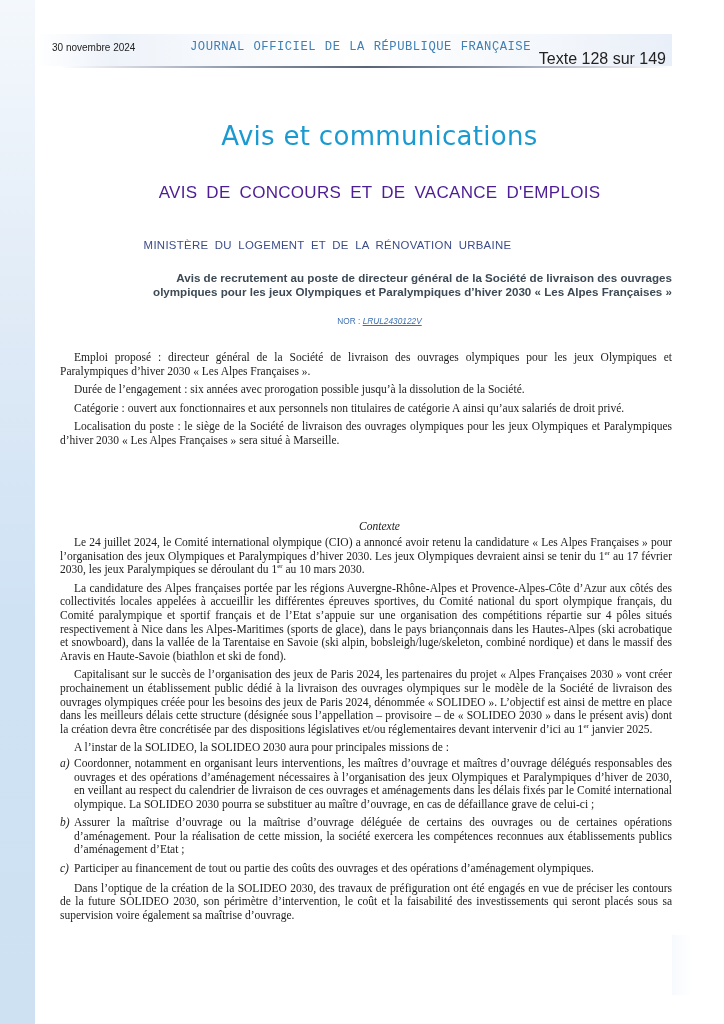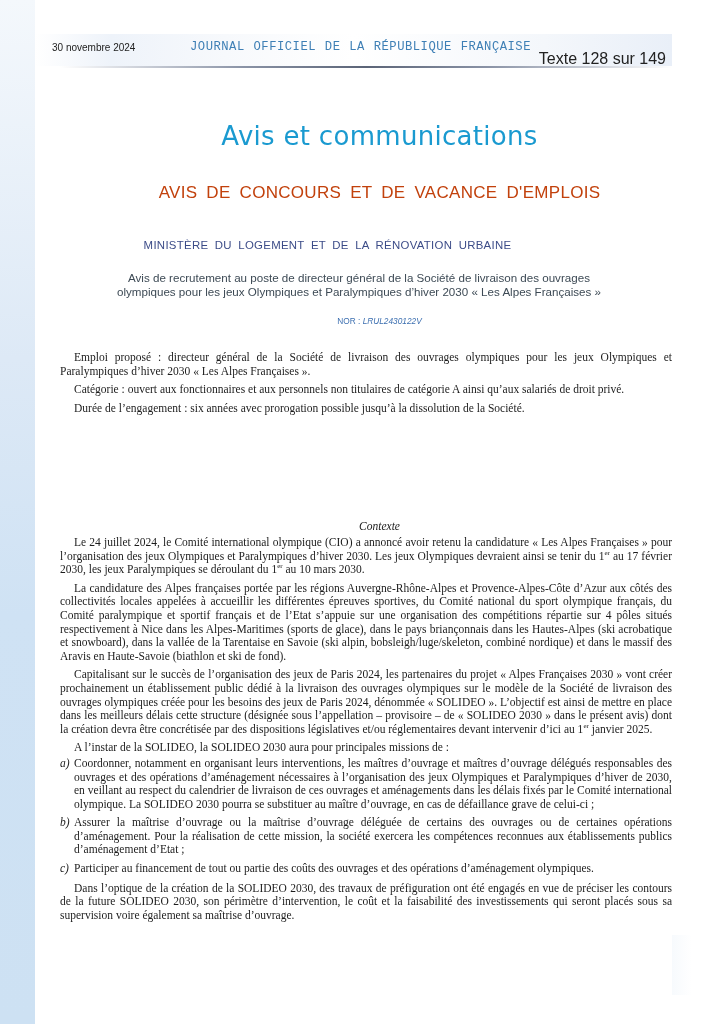--- a/index.html
+++ b/index.html
@@ -32,35 +32,35 @@
   .hdr-texte {
     position: absolute; right: 58px; top: 42px;
     font-family: "Liberation Sans", sans-serif; font-size: 16px; color: #222; margin-top: 8px;
   }
   .section-title {
     position: absolute; left: 35px; width: 689px; top: 121px; text-align: center;
     font-family: "DejaVu Sans", sans-serif; font-size: 26px; color: #1a9ad0; letter-spacing: 0.3px;
   }
   .subsection-title {
     position: absolute; left: 35px; width: 689px; top: 183px; text-align: center;
-    font-family: "Liberation Sans", sans-serif; font-size: 17px; color: #c2410c; word-spacing: 4px; letter-spacing: 0.3px;
+    font-family: "Liberation Sans", sans-serif; font-size: 17px; color: #4c1d95; word-spacing: 4px; letter-spacing: 0.3px;
   }
   .ministry {
     position: absolute; left: 21px; width: 613px; top: 239px; text-align: center;
     font-family: "Liberation Sans", sans-serif; font-size: 11.4px; color: #3c4c88; word-spacing: 3px; letter-spacing: 0.3px;
   }
   .avis-title {
-    position: absolute; left: 53px; width: 612px; top: 271px; text-align: center;
-    font-family: "Liberation Sans", sans-serif; font-weight: normal; font-size: 11.6px; color: #3d4a55; line-height: 14px;
+    position: absolute; left: 60px; width: 612px; top: 271px; text-align: right;
+    font-family: "Liberation Sans", sans-serif; font-weight: bold; font-size: 11.6px; color: #3d4a55; line-height: 14px;
   }
   .nor {
     position: absolute; left: 35px; width: 689px; top: 316px; text-align: center;
     font-family: "Liberation Sans", sans-serif; font-size: 8.3px; color: #3c6fb0;
   }
-  .nor .nor-code { font-style: italic; }
+  .nor .nor-code { font-style: italic; text-decoration: underline; }
   .body-text {
     position: absolute; left: 60px; width: 612px;
     font-size: 11.5px; line-height: 13.6px; text-align: justify; color: #1c1c1c;
   }
   .body-text p { margin: 0 0 5px 0; text-indent: 14px; }
   .blk1 { top: 351px; }
   .contexte {
     position: absolute; left: 35px; width: 689px; top: 512px; text-align: center;
     font-style: italic; font-size: 11.5px; margin-top: 8px;
   }
@@ -94,22 +94,23 @@
   <div>Avis de recrutement au poste de directeur général de la Société de livraison des ouvrages</div>
   <div>olympiques pour les jeux Olympiques et Paralympiques d’hiver 2030 « Les Alpes Françaises »</div>
 </div>
 
 <div class="nor">
   <span>NOR : </span><span class="nor-code">LRUL2430122V</span>
 </div>
 
 <div class="body-text blk1">
   <p>Emploi proposé : directeur général de la Société de livraison des ouvrages olympiques pour les jeux Olympiques et Paralympiques d’hiver 2030 « Les Alpes Françaises ».</p>
+  <p>Durée de l’engagement : six années avec prorogation possible jusqu’à la dissolution de la Société.</p>
   <p>Catégorie : ouvert aux fonctionnaires et aux personnels non titulaires de catégorie A ainsi qu’aux salariés de droit privé.</p>
-  <p>Durée de l’engagement : six années avec prorogation possible jusqu’à la dissolution de la Société.</p>
+  <p>Localisation du poste : le siège de la Société de livraison des ouvrages olympiques pour les jeux Olympiques et Paralympiques d’hiver 2030 « Les Alpes Françaises » sera situé à Marseille.</p>
 </div>
 
 <div class="contexte">Contexte</div>
 
 <div class="body-text blk2">
   <p><span>Le 24 juillet 2024, le Comité international olympique (CIO) a annoncé avoir retenu la candidature « Les Alpes Françaises » pour l’organisation des jeux Olympiques et Paralympiques d’hiver 2030. Les jeux Olympiques devraient ainsi se tenir du 1</span><sup>er</sup><span> au 17 février 2030, les jeux Paralympiques se déroulant du 1</span><sup>er</sup><span> au 10 mars 2030.</span></p>
   <p>La candidature des Alpes françaises portée par les régions Auvergne-Rhône-Alpes et Provence-Alpes-Côte d’Azur aux côtés des collectivités locales appelées à accueillir les différentes épreuves sportives, du Comité national du sport olympique français, du Comité paralympique et sportif français et de l’Etat s’appuie sur une organisation des compétitions répartie sur 4 pôles situés respectivement à Nice dans les Alpes-Maritimes (sports de glace), dans le pays briançonnais dans les Hautes-Alpes (ski acrobatique et snowboard), dans la vallée de la Tarentaise en Savoie (ski alpin, bobsleigh/luge/skeleton, combiné nordique) et dans le massif des Aravis en Haute-Savoie (biathlon et ski de fond).</p>
   <p><span>Capitalisant sur le succès de l’organisation des jeux de Paris 2024, les partenaires du projet « Alpes Françaises 2030 » vont créer prochainement un établissement public dédié à la livraison des ouvrages olympiques sur le modèle de la Société de livraison des ouvrages olympiques créée pour les besoins des jeux de Paris 2024, dénommée « SOLIDEO ». L’objectif est ainsi de mettre en place dans les meilleurs délais cette structure (désignée sous l’appellation – provisoire – de « SOLIDEO 2030 » dans le présent avis) dont la création devra être concrétisée par des dispositions législatives et/ou réglementaires devant intervenir d’ici au 1</span><sup>er</sup><span> janvier 2025.</span></p>
   <p style="margin-bottom:2px">A l’instar de la SOLIDEO, la SOLIDEO 2030 aura pour principales missions de :</p>
   <div class="missions">

